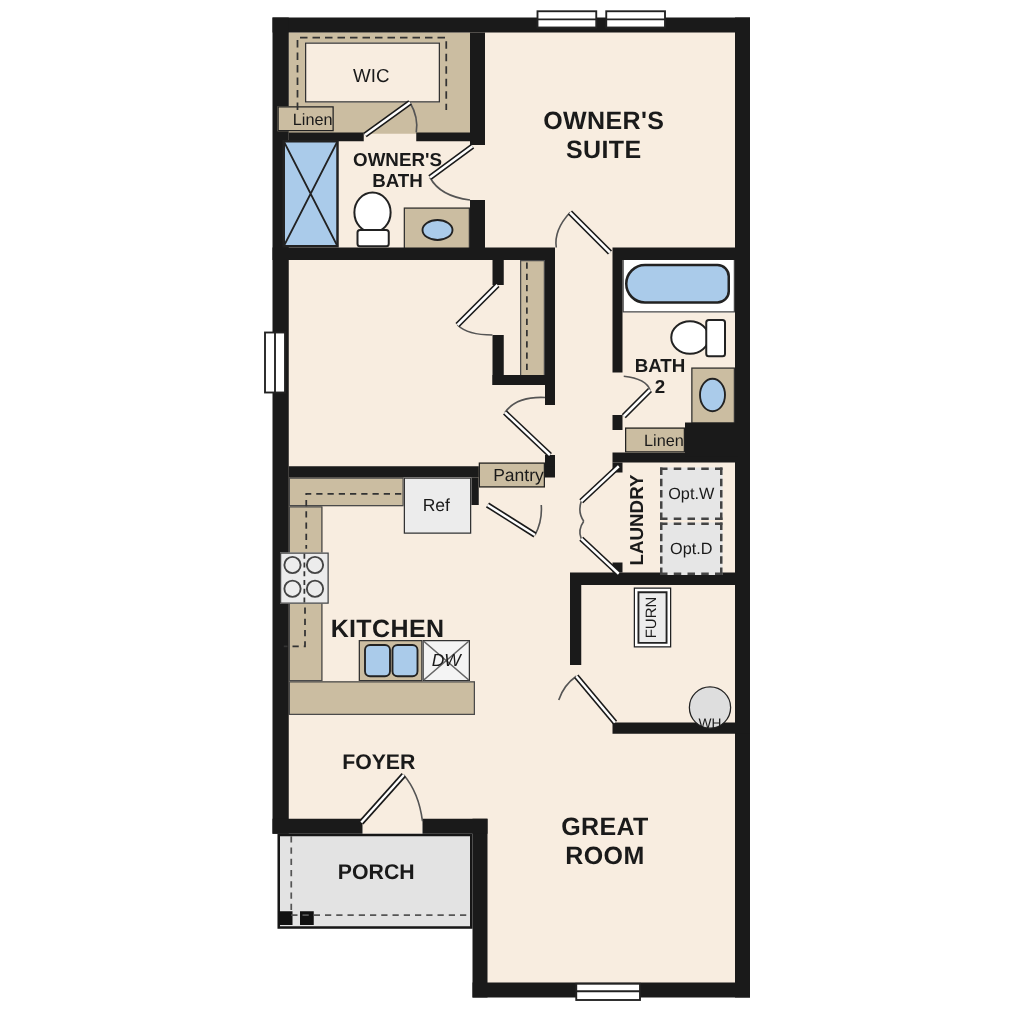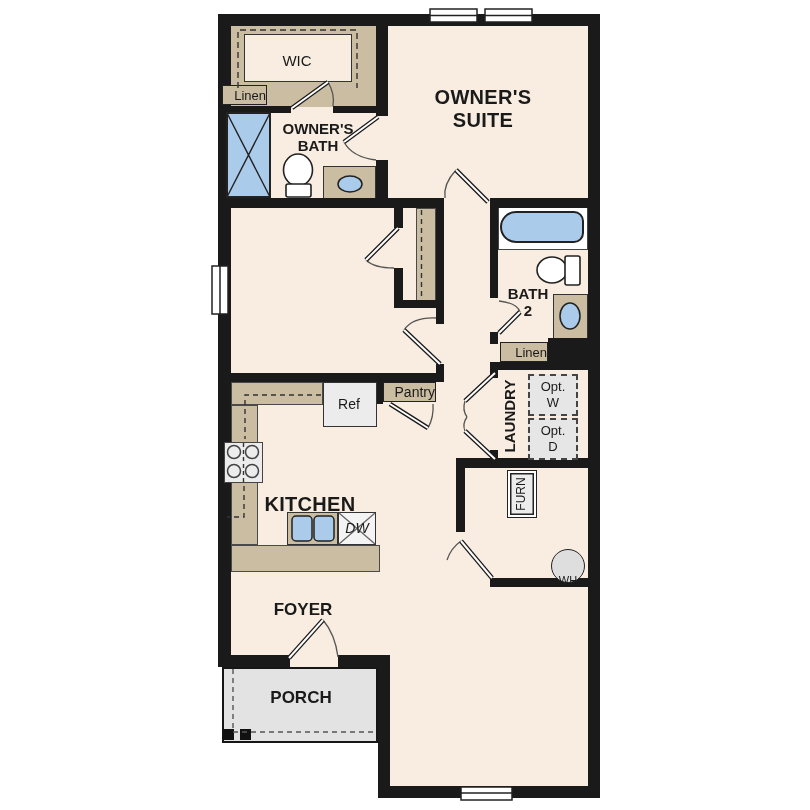--- a/index.html
+++ b/index.html
@@ -20,21 +20,21 @@
   .b15{font-size:15px;font-weight:700;}
   .r15{font-size:15px;font-weight:400;}
   .r14{font-size:14px;font-weight:400;}
   .r13{font-size:13px;font-weight:400;}
   .r12{font-size:12px;font-weight:400;}
   .r11{font-size:11px;font-weight:400;}
   .vert{transform:translate(-50%,-50%) rotate(-90deg);}
   .tag{position:absolute;box-sizing:border-box;background:var(--casework);
        border:1.5px solid #222;display:flex;align-items:center;justify-content:flex-end;}
   .opt{position:absolute;box-sizing:border-box;background:#e6e6e6;border:2px dashed #444;
-       display:flex;flex-direction:column;align-items:center;justify-content:center;
+       display:flex;flex-direction:row;align-items:center;justify-content:center;
        font-size:13px;line-height:1.25;}
   .appl{position:absolute;box-sizing:border-box;background:var(--appliance);border:1.5px solid #333;
         display:flex;align-items:center;justify-content:center;}
   .edge{border:1px solid #4a4a4a;}
 </style>
 </head>
 <body>
 
 <div id="plan">
 
@@ -92,21 +92,21 @@
   <div style="position:absolute;left:338px;top:512px;width:38px;height:33px;background:#f4f4f4;border:1.5px solid #333;box-sizing:border-box;"></div>
   <div style="position:absolute;left:507px;top:470px;width:30px;height:48px;background:var(--appliance);border:1.5px solid #222;box-shadow:inset 0 0 0 2px #fff,inset 0 0 0 3.5px #222;box-sizing:border-box;"></div>
   <div style="position:absolute;left:551px;top:549px;width:34px;height:34px;border-radius:50%;background:#dedede;border:1.5px solid #222;box-sizing:border-box;"></div>
 
   <div class="tag r13" style="left:222px;top:85px;width:45px;height:20px;">
       <span>Linen</span>
     </div>
   <div class="tag r13" style="left:500px;top:342px;width:48px;height:20px;">
       <span>Linen</span>
     </div>
-  <div class="tag r14" style="left:383px;top:382px;width:53px;height:20px;">
+  <div class="tag r14" style="left:383px;top:370px;width:53px;height:20px;">
       <span>Pantry</span>
     </div>
   <div class="opt" style="left:528px;top:374px;width:50px;height:42px;">
     <div>Opt.</div>
     <div>W</div>
   </div>
   <div class="opt" style="left:528px;top:418px;width:50px;height:42px;">
     <div>Opt.</div>
     <div>D</div>
   </div>
@@ -220,14 +220,18 @@
     <div>2</div>
   </div>
   <div class="lbl b15 vert" style="left:510px;top:416px;">LAUNDRY</div>
   <div class="lbl r14" style="left:349px;top:404px;">Ref</div>
   <div class="lbl b20" style="left:310px;top:464px;margin-top:40px;">KITCHEN</div>
   <div class="lbl r14" style="left:357px;top:528px;font-style:italic;">DW</div>
   <div class="lbl r12 vert" style="left:522px;top:494px;">FURN</div>
   <div class="lbl r11" style="left:568px;top:580px;">WH</div>
   <div class="lbl b17" style="left:303px;top:610px;text-align:center;">FOYER</div>
   <div class="lbl b17" style="left:301px;top:698px;">PORCH</div>
+  <div class="lbl b20" style="left:484px;top:674px;">
+    <div>GREAT</div>
+    <div>ROOM</div>
+  </div>
 
 </div>
 
 </body></html>

